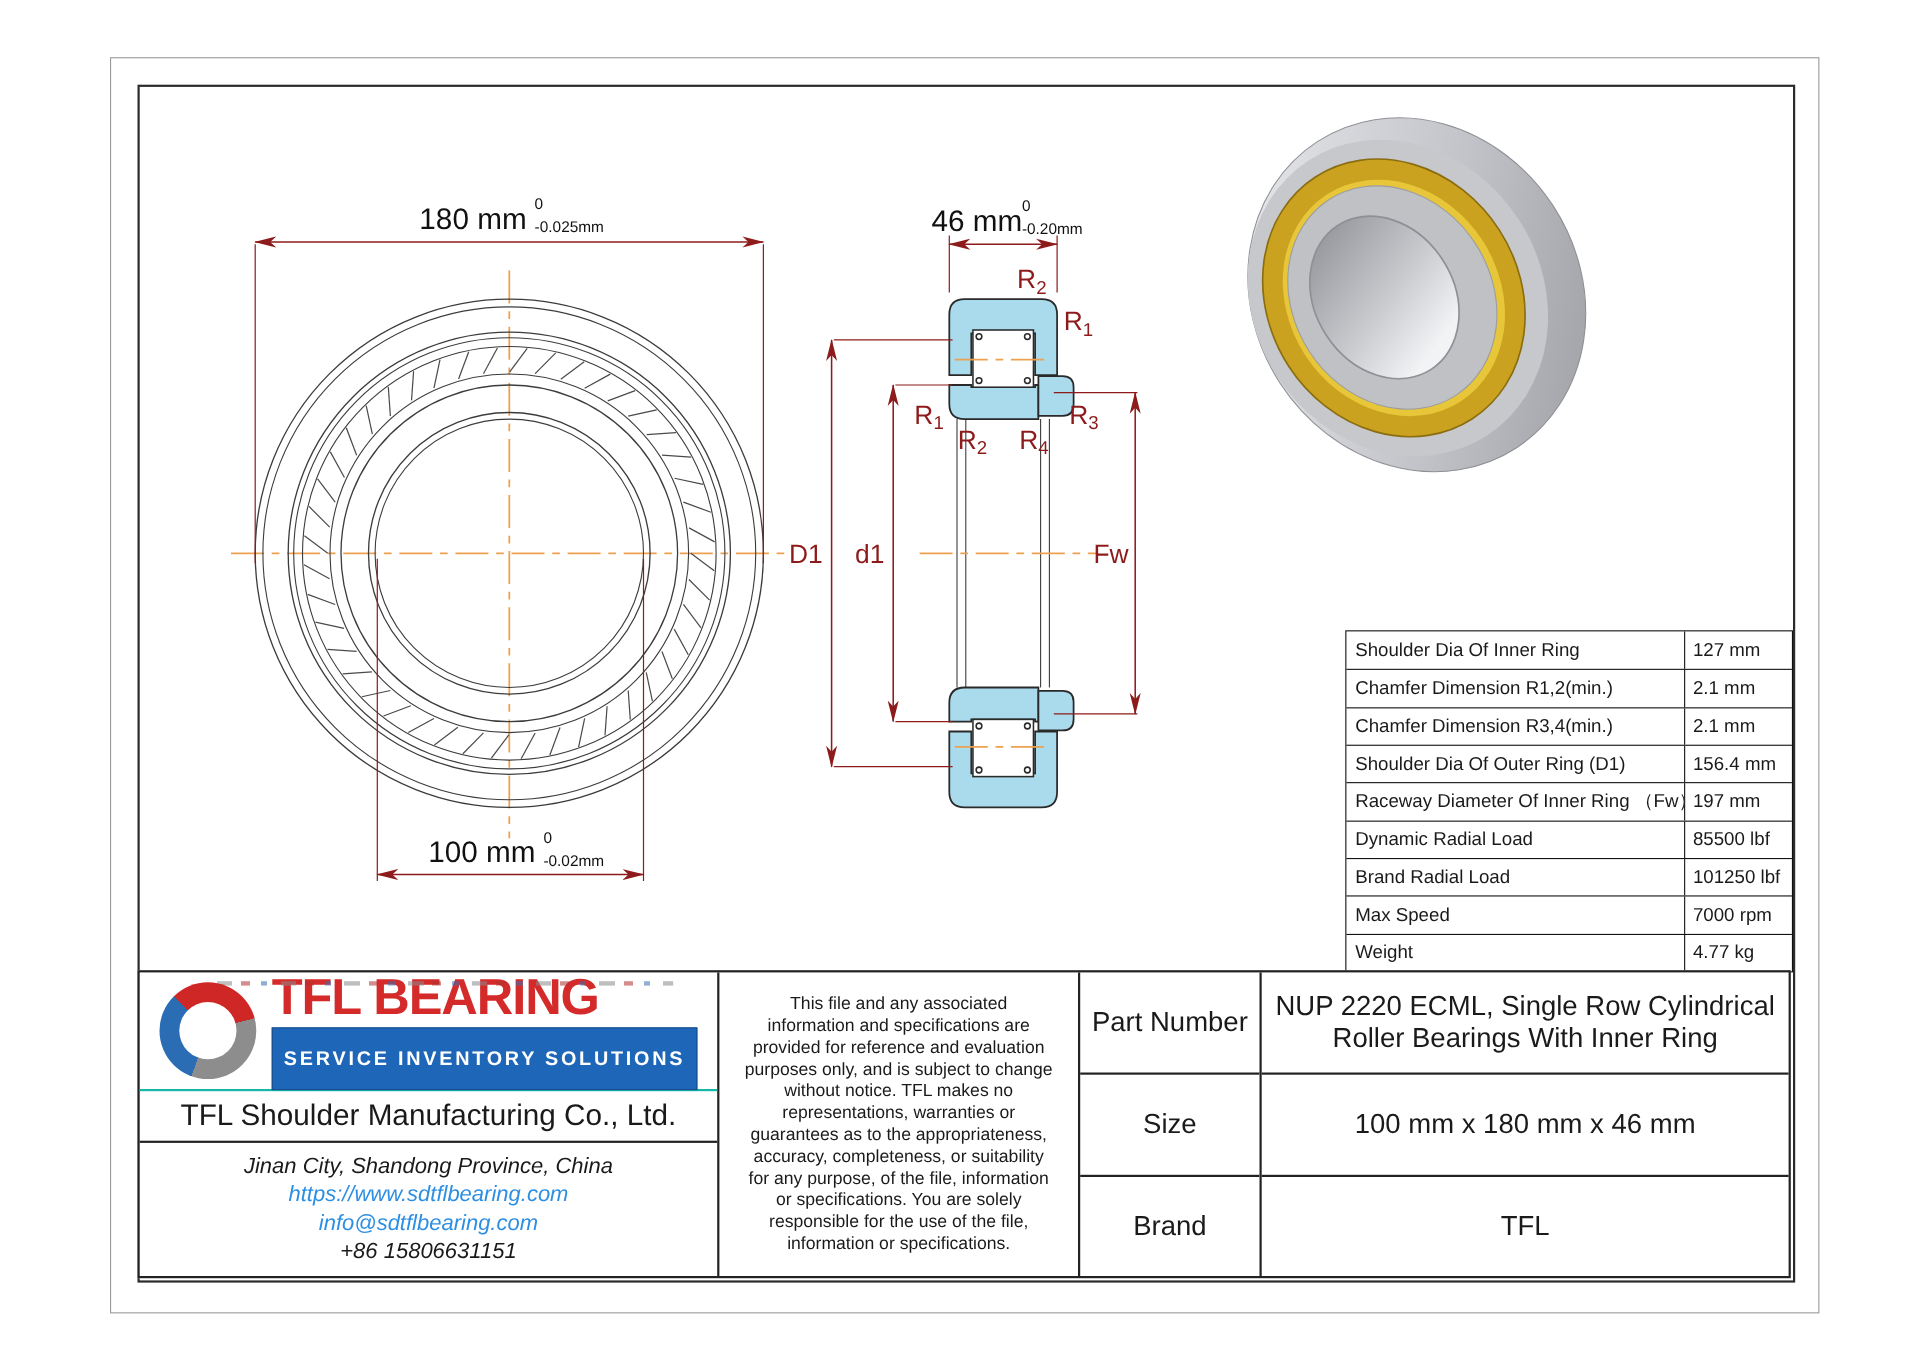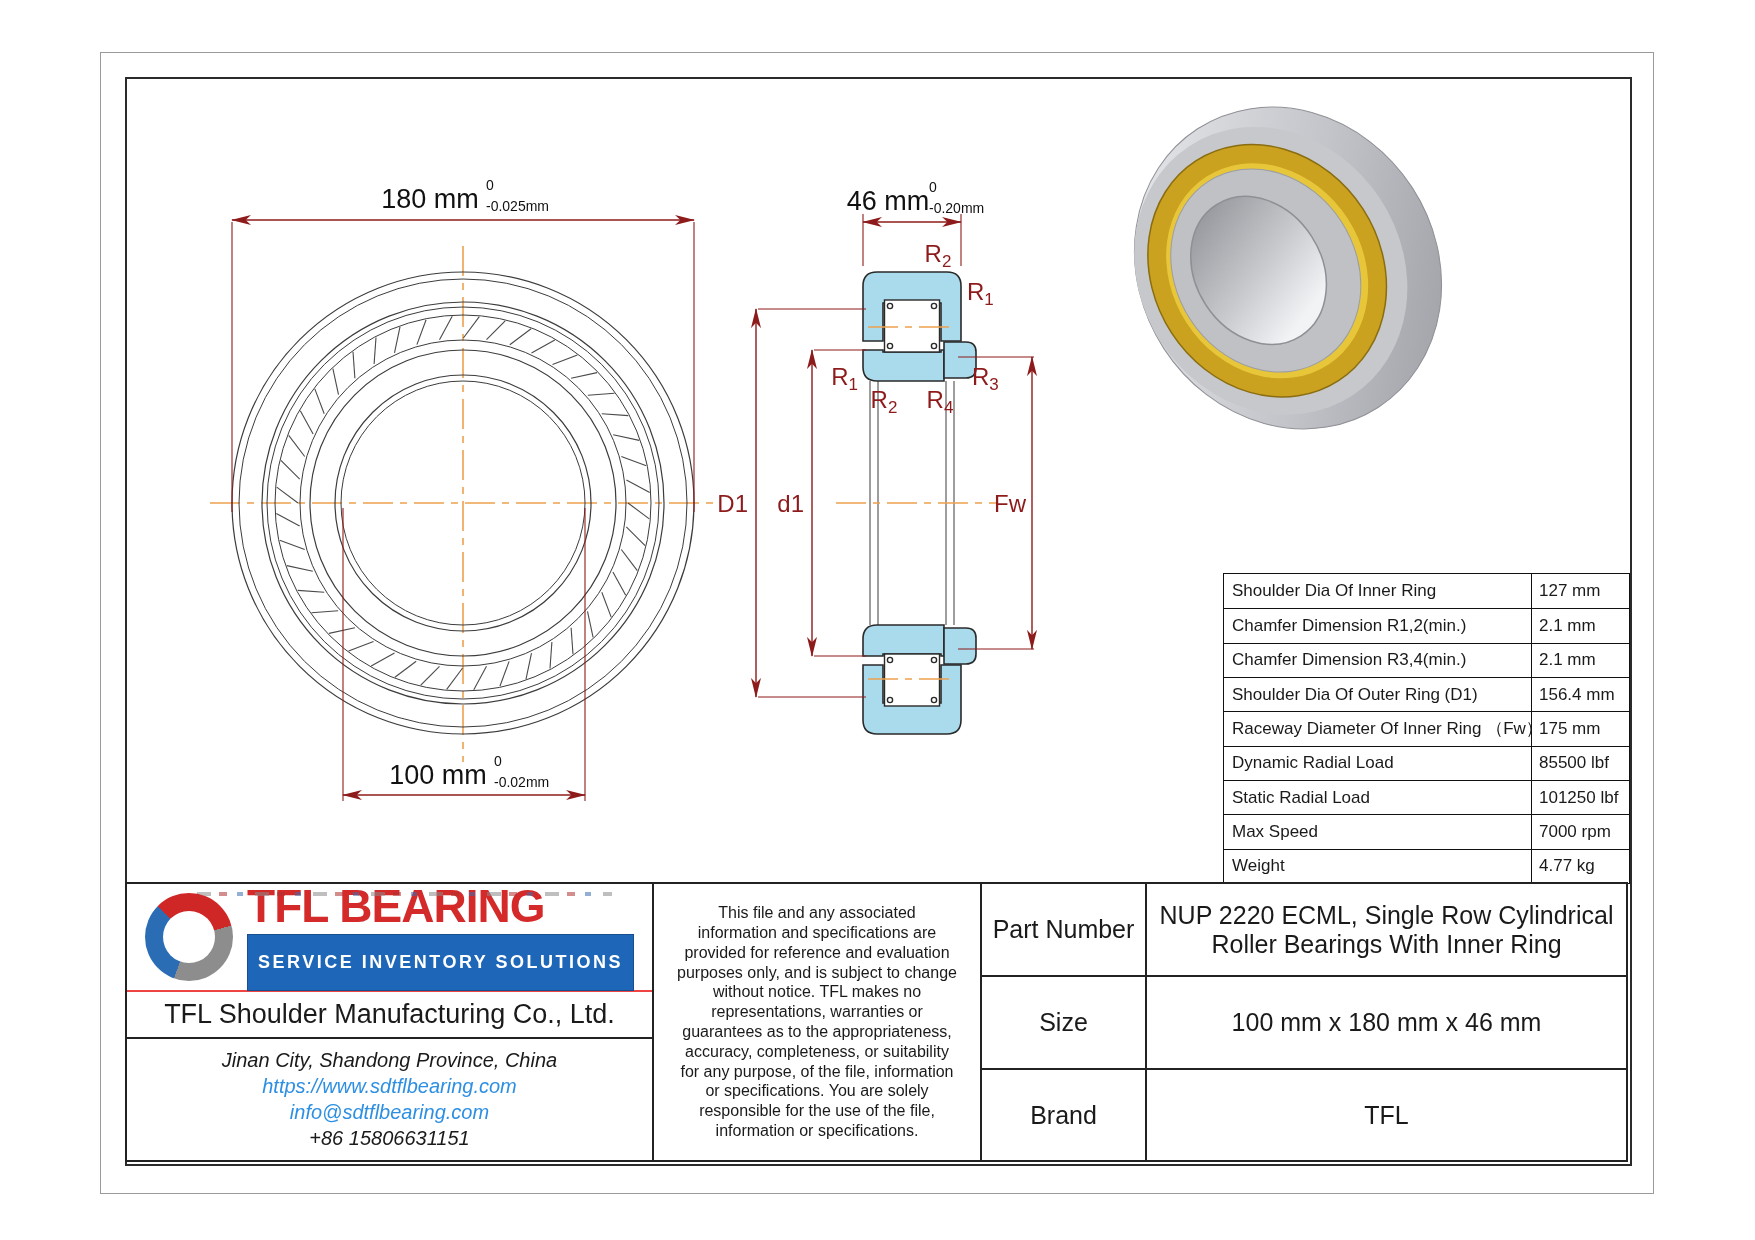--- a/index.html
+++ b/index.html
@@ -17,21 +17,21 @@
   .spec-row:first-child{border-top:none;}
   .spec-cell{display:flex;align-items:center;padding:0 0 0 8px;font-size:17px;white-space:nowrap;overflow:hidden;}
   .spec-cell.value{border-left:1.5px solid #111;padding-left:7px;}
 
   
   .title-block{position:absolute;left:125px;top:882px;width:1503px;height:280px;
                border:2px solid #222;box-sizing:border-box;display:grid;
                grid-template-columns:527px 328px 165px 1fr;background:#fff;}
   .tb-col{position:relative;}
   .tb-left{display:grid;grid-template-rows:108px 47px 1fr;border-right:2px solid #222;}
-  .tb-logo-cell{position:relative;border-bottom:2px solid #ef4444;display:flex;align-items:center;justify-content:center;gap:14px;}
+  .tb-logo-cell{position:relative;border-bottom:2px solid #14b8a6;display:flex;align-items:center;justify-content:center;gap:14px;}
   .artifact-dashes{position:absolute;left:70px;right:40px;top:8px;height:4px;opacity:.55;
      background:repeating-linear-gradient(90deg,#8a8a8a 0 14px,transparent 14px 22px,#b03030 22px 30px,transparent 30px 40px,#3a6fb0 40px 46px,transparent 46px 58px);}
   .logo-swirl{width:88px;height:88px;border-radius:50%;position:relative;flex:0 0 auto;
      background:conic-gradient(from 200deg,#2a6db5 0 115deg,#cf2626 115deg 235deg,#8d8d8d 235deg 360deg);}
   .logo-swirl::after{content:"";position:absolute;left:18px;top:18px;width:52px;height:52px;border-radius:50%;background:#fff;}
   .logo-text{display:flex;flex-direction:column;align-items:flex-start;}
   .logo-brand{font-size:46px;font-weight:bold;color:#d42a2a;letter-spacing:-1px;line-height:1;white-space:nowrap;}
   .logo-tagline{margin-top:5px;background:#1e66b8;color:#fff;font-size:18px;font-weight:bold;
      letter-spacing:2.5px;padding:17px 10px;white-space:nowrap;border:1px solid #174e8d;}
   .tb-company{display:flex;align-items:center;justify-content:center;font-size:27px;border-bottom:2px solid #222;}
@@ -252,28 +252,28 @@
     <div class="spec-row">
       <div class="spec-cell">Chamfer Dimension R3,4(min.)</div>
       <div class="spec-cell value">2.1 mm</div>
     </div>
     <div class="spec-row">
       <div class="spec-cell">Shoulder Dia Of Outer Ring (D1)</div>
       <div class="spec-cell value">156.4 mm</div>
     </div>
     <div class="spec-row">
       <div class="spec-cell">Raceway Diameter Of Inner Ring （Fw）</div>
-      <div class="spec-cell value">175 mm</div>
+      <div class="spec-cell value">197 mm</div>
     </div>
     <div class="spec-row">
       <div class="spec-cell">Dynamic Radial Load</div>
       <div class="spec-cell value">85500 lbf</div>
     </div>
     <div class="spec-row">
-      <div class="spec-cell">Static Radial Load</div>
+      <div class="spec-cell">Brand Radial Load</div>
       <div class="spec-cell value">101250 lbf</div>
     </div>
     <div class="spec-row">
       <div class="spec-cell">Max Speed</div>
       <div class="spec-cell value">7000 rpm</div>
     </div>
     <div class="spec-row">
       <div class="spec-cell">Weight</div>
       <div class="spec-cell value">4.77 kg</div>
     </div>

